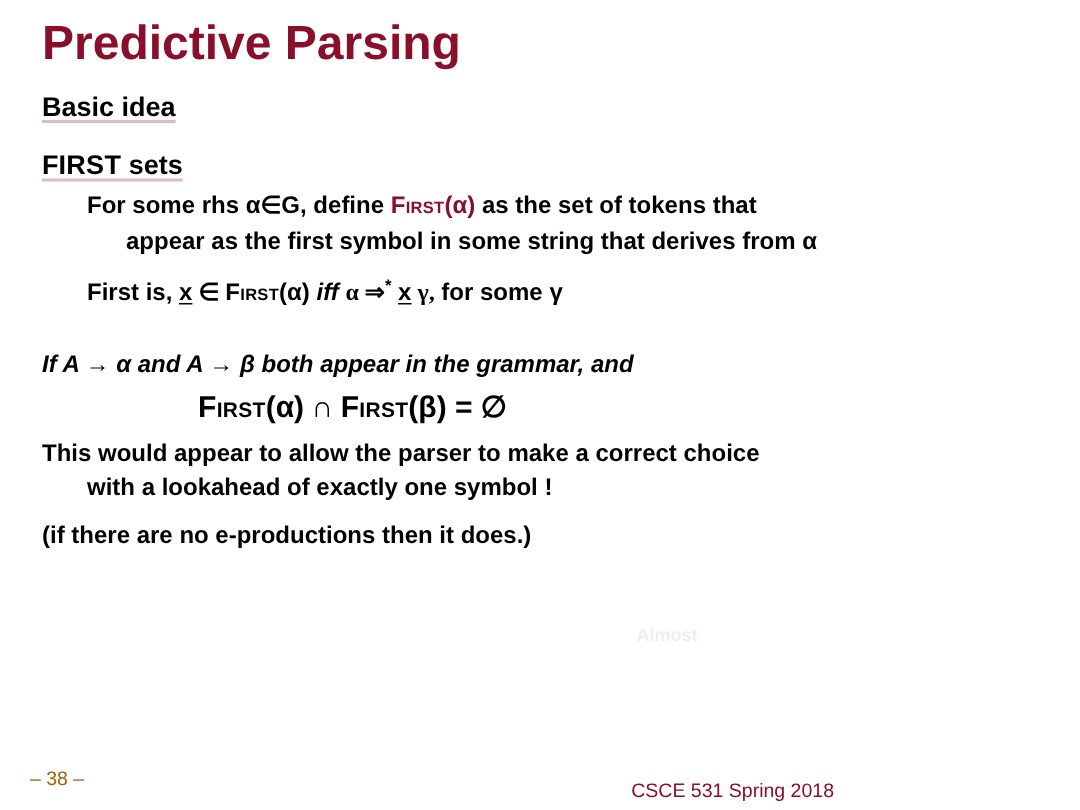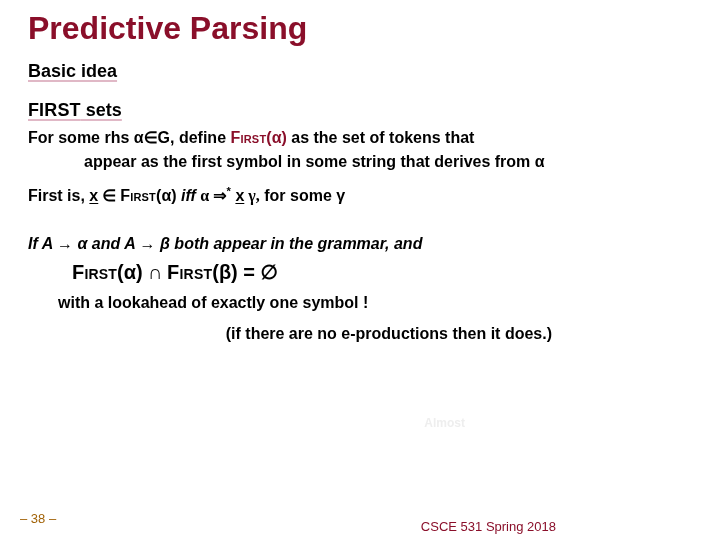--- a/index.html
+++ b/index.html
@@ -36,25 +36,25 @@
     text-underline-offset: 3px;
   }
   .line {
     color: #000;
     font-weight: bold;
     font-size: 16px;
     line-height: 1.35;
     margin: 2px 0;
   }
   .line.italic { font-style: italic; }
-  .indent1 { }
+  .indent1 { margin-left: 30px; }
   .indent2 { margin-left: 56px; }
   .big-expr {
     font-size: 20px;
-    margin-left: 44px;
+    margin-left: 104px;
     margin-top: 4px;
     margin-bottom: 6px;
   }
   .sym { font-family: 'Times New Roman', serif; font-style: normal;}
   .smallcaps { font-variant: small-caps; letter-spacing: .2px;}
   .accent { color: #8a0f2a; }
   .u { text-decoration: underline; }
   .sup { font-size: 0.7em; vertical-align: super; }
   .footer-left {
     position: absolute;
@@ -103,21 +103,22 @@
   </div>
 
   <div class="line" style="margin-top:26px;">
     <span style="font-style:italic;">If A → α and A → β both appear in the grammar, and</span>
   </div>
 
   <div class="line big-expr">
     <span class="smallcaps">First</span><span>(α)</span><span class="sym"> ∩ </span><span class="smallcaps">First</span><span>(β)</span><span> = ∅</span>
   </div>
 
+  <div class="line" style="margin-top:6px;">This would appear to allow the parser to make a correct choice</div>
   <div class="line indent1" style="margin-left:30px;">with a lookahead of exactly one symbol !</div>
 
-  <div class="line" style="margin-top:10px;text-align:right;">(if there are no e-productions then it does.)</div>
+  <div class="line" style="margin-top:10px;">(if there are no e-productions then it does.)</div>
 
   <div class="almost-hidden">Almost</div>
 
   <div class="footer-left">– 38 –</div>
   <div class="footer-right">CSCE 531 Spring 2018</div>
 </div>
 
 </body></html>

